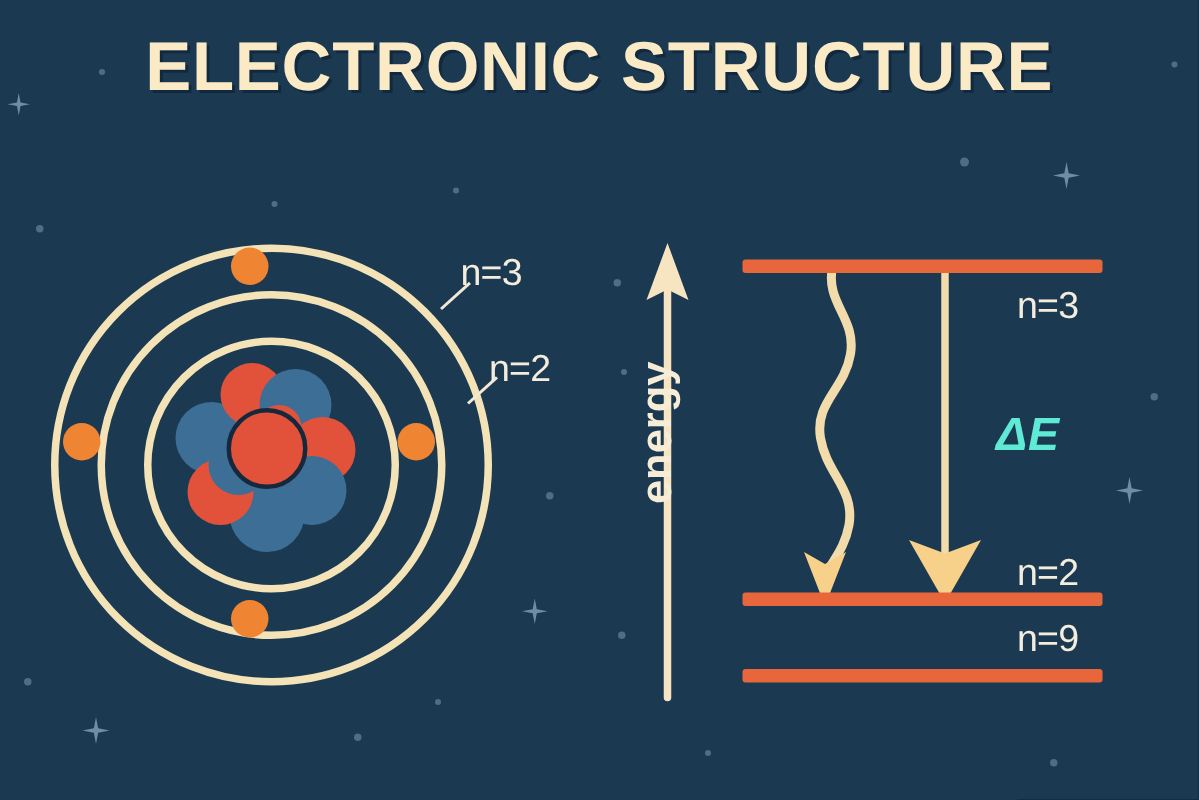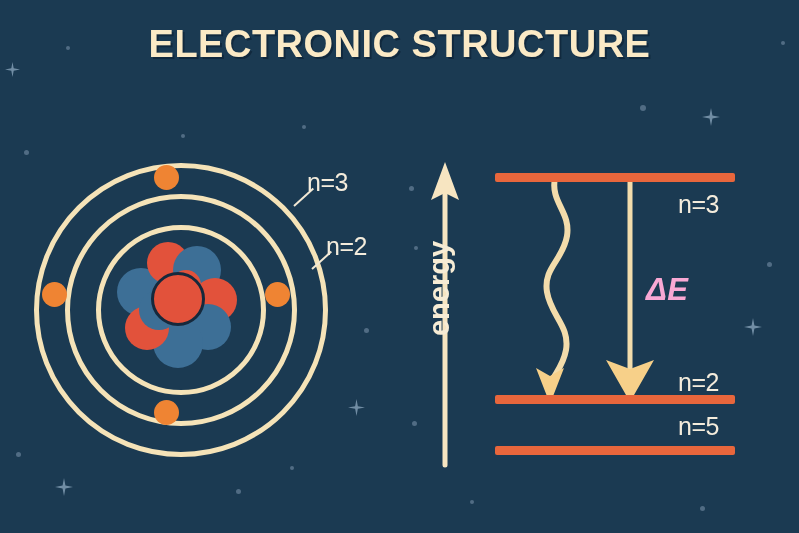--- a/index.html
+++ b/index.html
@@ -35,21 +35,21 @@
     position: absolute;
     left: 0;
     top: 18px;
     width: 799px;
     text-align: center;
     pointer-events: none;
   }
   .title-line {
     color: #fbeac6;
     font-weight: 700;
-    font-size: 38px;
+    font-size: 46px;
     letter-spacing: 0.5px;
     line-height: 52px;
     text-shadow: 2px 2px 0 rgba(10,28,45,.55);
     white-space: nowrap;
   }
   .title-line.second { font-size: 44px; }
 
   
   #atom {
     position: absolute;
@@ -137,23 +137,23 @@
     font-size: 25px;
     letter-spacing: -0.5px;
     white-space: nowrap;
   }
   .level-label.lv3 { left: 278px; top: 50px; }
   .level-label.lv2 { left: 278px; top: 228px; }
   .level-label.lv1 { left: 278px; top: 272px; }
 
   #delta-e {
     position: absolute;
-    left: 246px;
+    left: 264px;
     top: 132px;
-    color: #f9a8d4;
+    color: #5eead4;
     font-size: 31px;
     font-weight: 700;
     font-style: italic;
     letter-spacing: 0.5px;
   }
 
   #energy-axis-label {
     position: absolute;
     left: -36px;
     top: 132px;
@@ -260,20 +260,20 @@
         <polygon points="230,262 206,220 230,229 254,220" fill="#f7d089"></polygon>
       </g>
     </svg>
 
     <div class="level-bar l3"></div>
     <div class="level-bar l2"></div>
     <div class="level-bar l1"></div>
 
     <div class="level-label lv3">n=3</div>
     <div class="level-label lv2">n=2</div>
-    <div class="level-label lv1">n=5</div>
+    <div class="level-label lv1">n=9</div>
 
     <div id="delta-e">ΔE</div>
 
     <div id="energy-axis-label">energy</div>
   </div>
 
 </div>
 
 </body></html>

